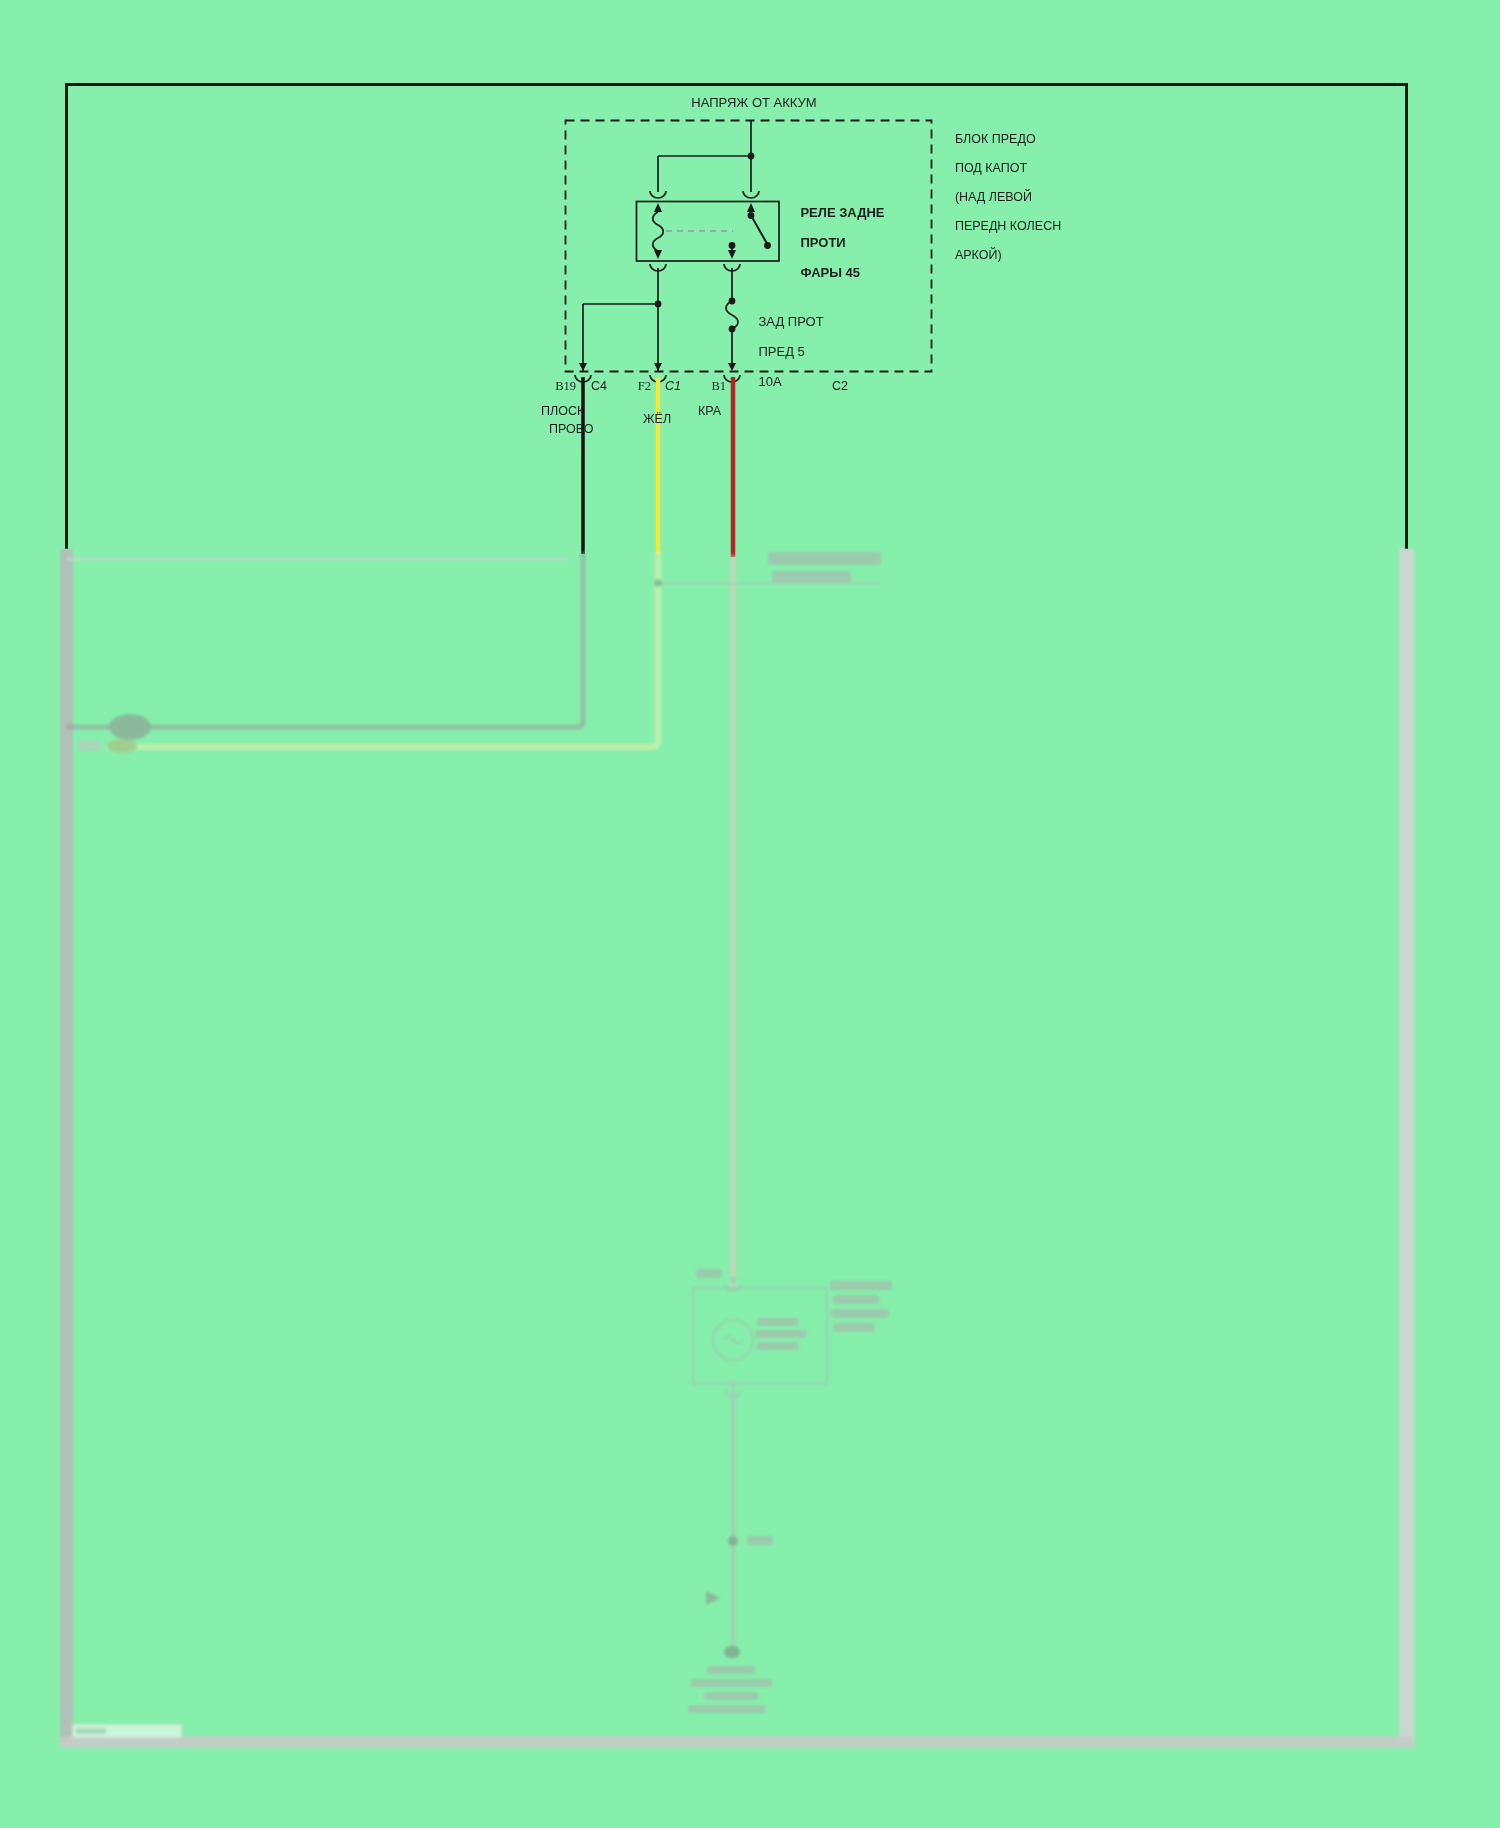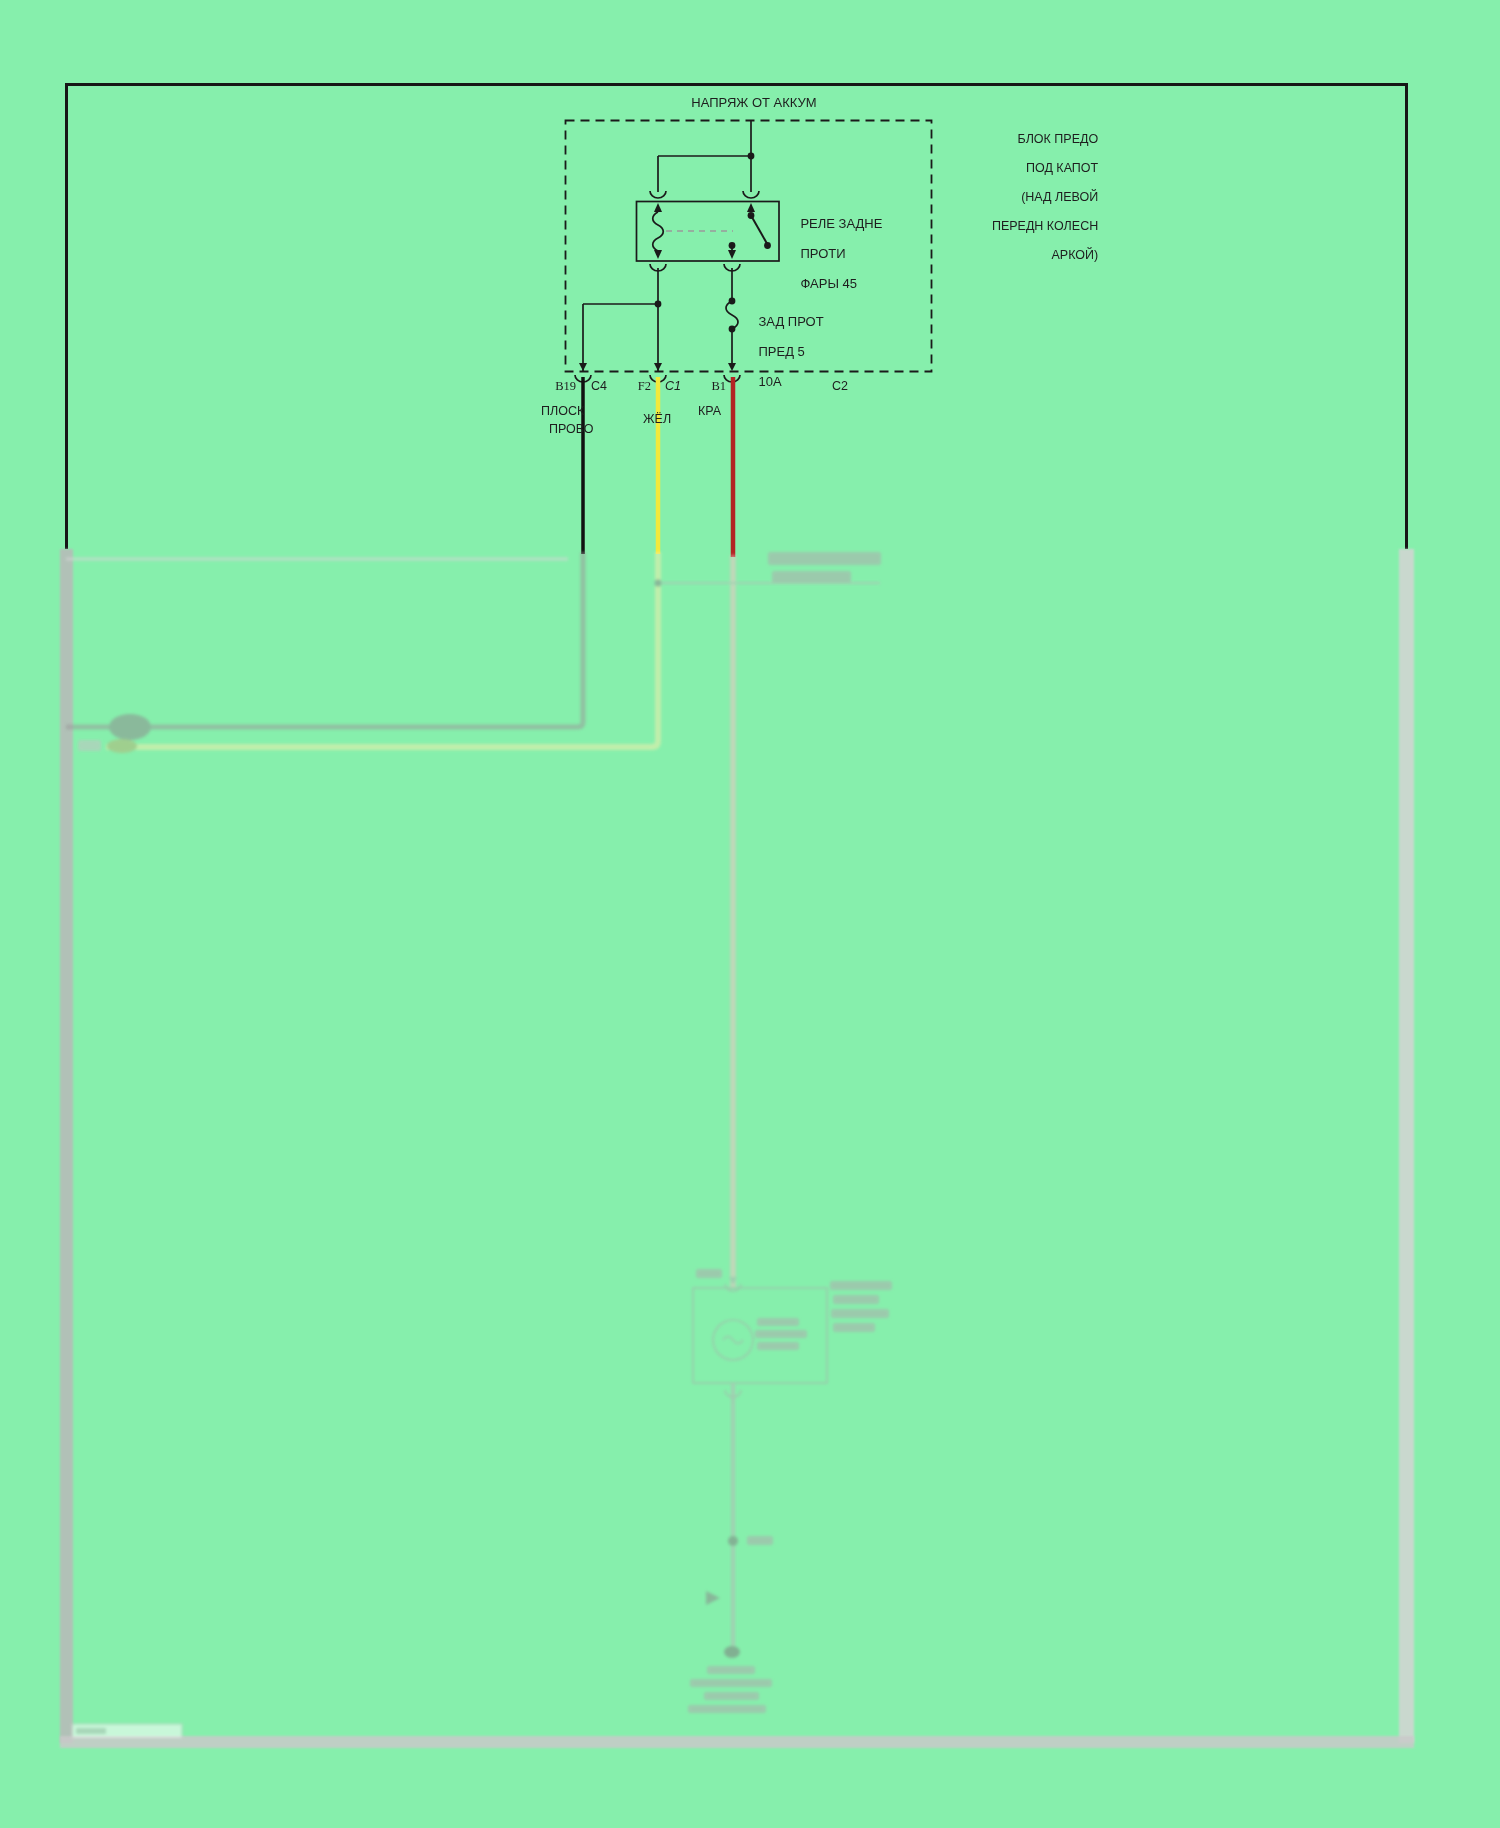--- a/index.html
+++ b/index.html
@@ -154,29 +154,29 @@
       <rect class="smudge" x="704" y="1692" width="55" height="8" rx="2"></rect>
       <rect class="smudge" x="688" y="1705" width="78" height="8" rx="2"></rect>
 
       <rect x="72" y="1724" width="110" height="14" style="stroke:#cdcdcd;stroke-width:1.4;fill:#ffffff;"></rect>
       <rect class="smudge-lt" x="76" y="1728" width="30" height="6" rx="1"></rect>
     </svg>
   </div>
 
   <div class="lbl title" style="left:684px;top:95px;">НАПРЯЖ ОТ АККУМ</div>
 
-  <div class="lbl small" style="left:978px;top:117px;text-align:right;">
+  <div class="lbl small" style="left:941px;top:117px;">
     <span>БЛОК ПРЕДО</span><br>
     <span>ПОД КАПОТ</span><br>
     <span>(НАД ЛЕВОЙ</span><br>
     <span>ПЕРЕДН КОЛЕСН</span><br>
     <span>АРКОЙ)</span>
   </div>
 
-  <div class="lbl" style="left:786px;top:201px;">
+  <div class="lbl" style="left:786px;top:190px;font-weight:bold;">
     <span>РЕЛЕ ЗАДНЕ</span><br>
     <span>ПРОТИ</span><br>
     <span>ФАРЫ 45</span>
   </div>
 
   <div class="lbl" style="left:744px;top:299px;">
     <span>ЗАД ПРОТ</span><br>
     <span>ПРЕД 5</span><br>
     <span>10А</span>
   </div>

